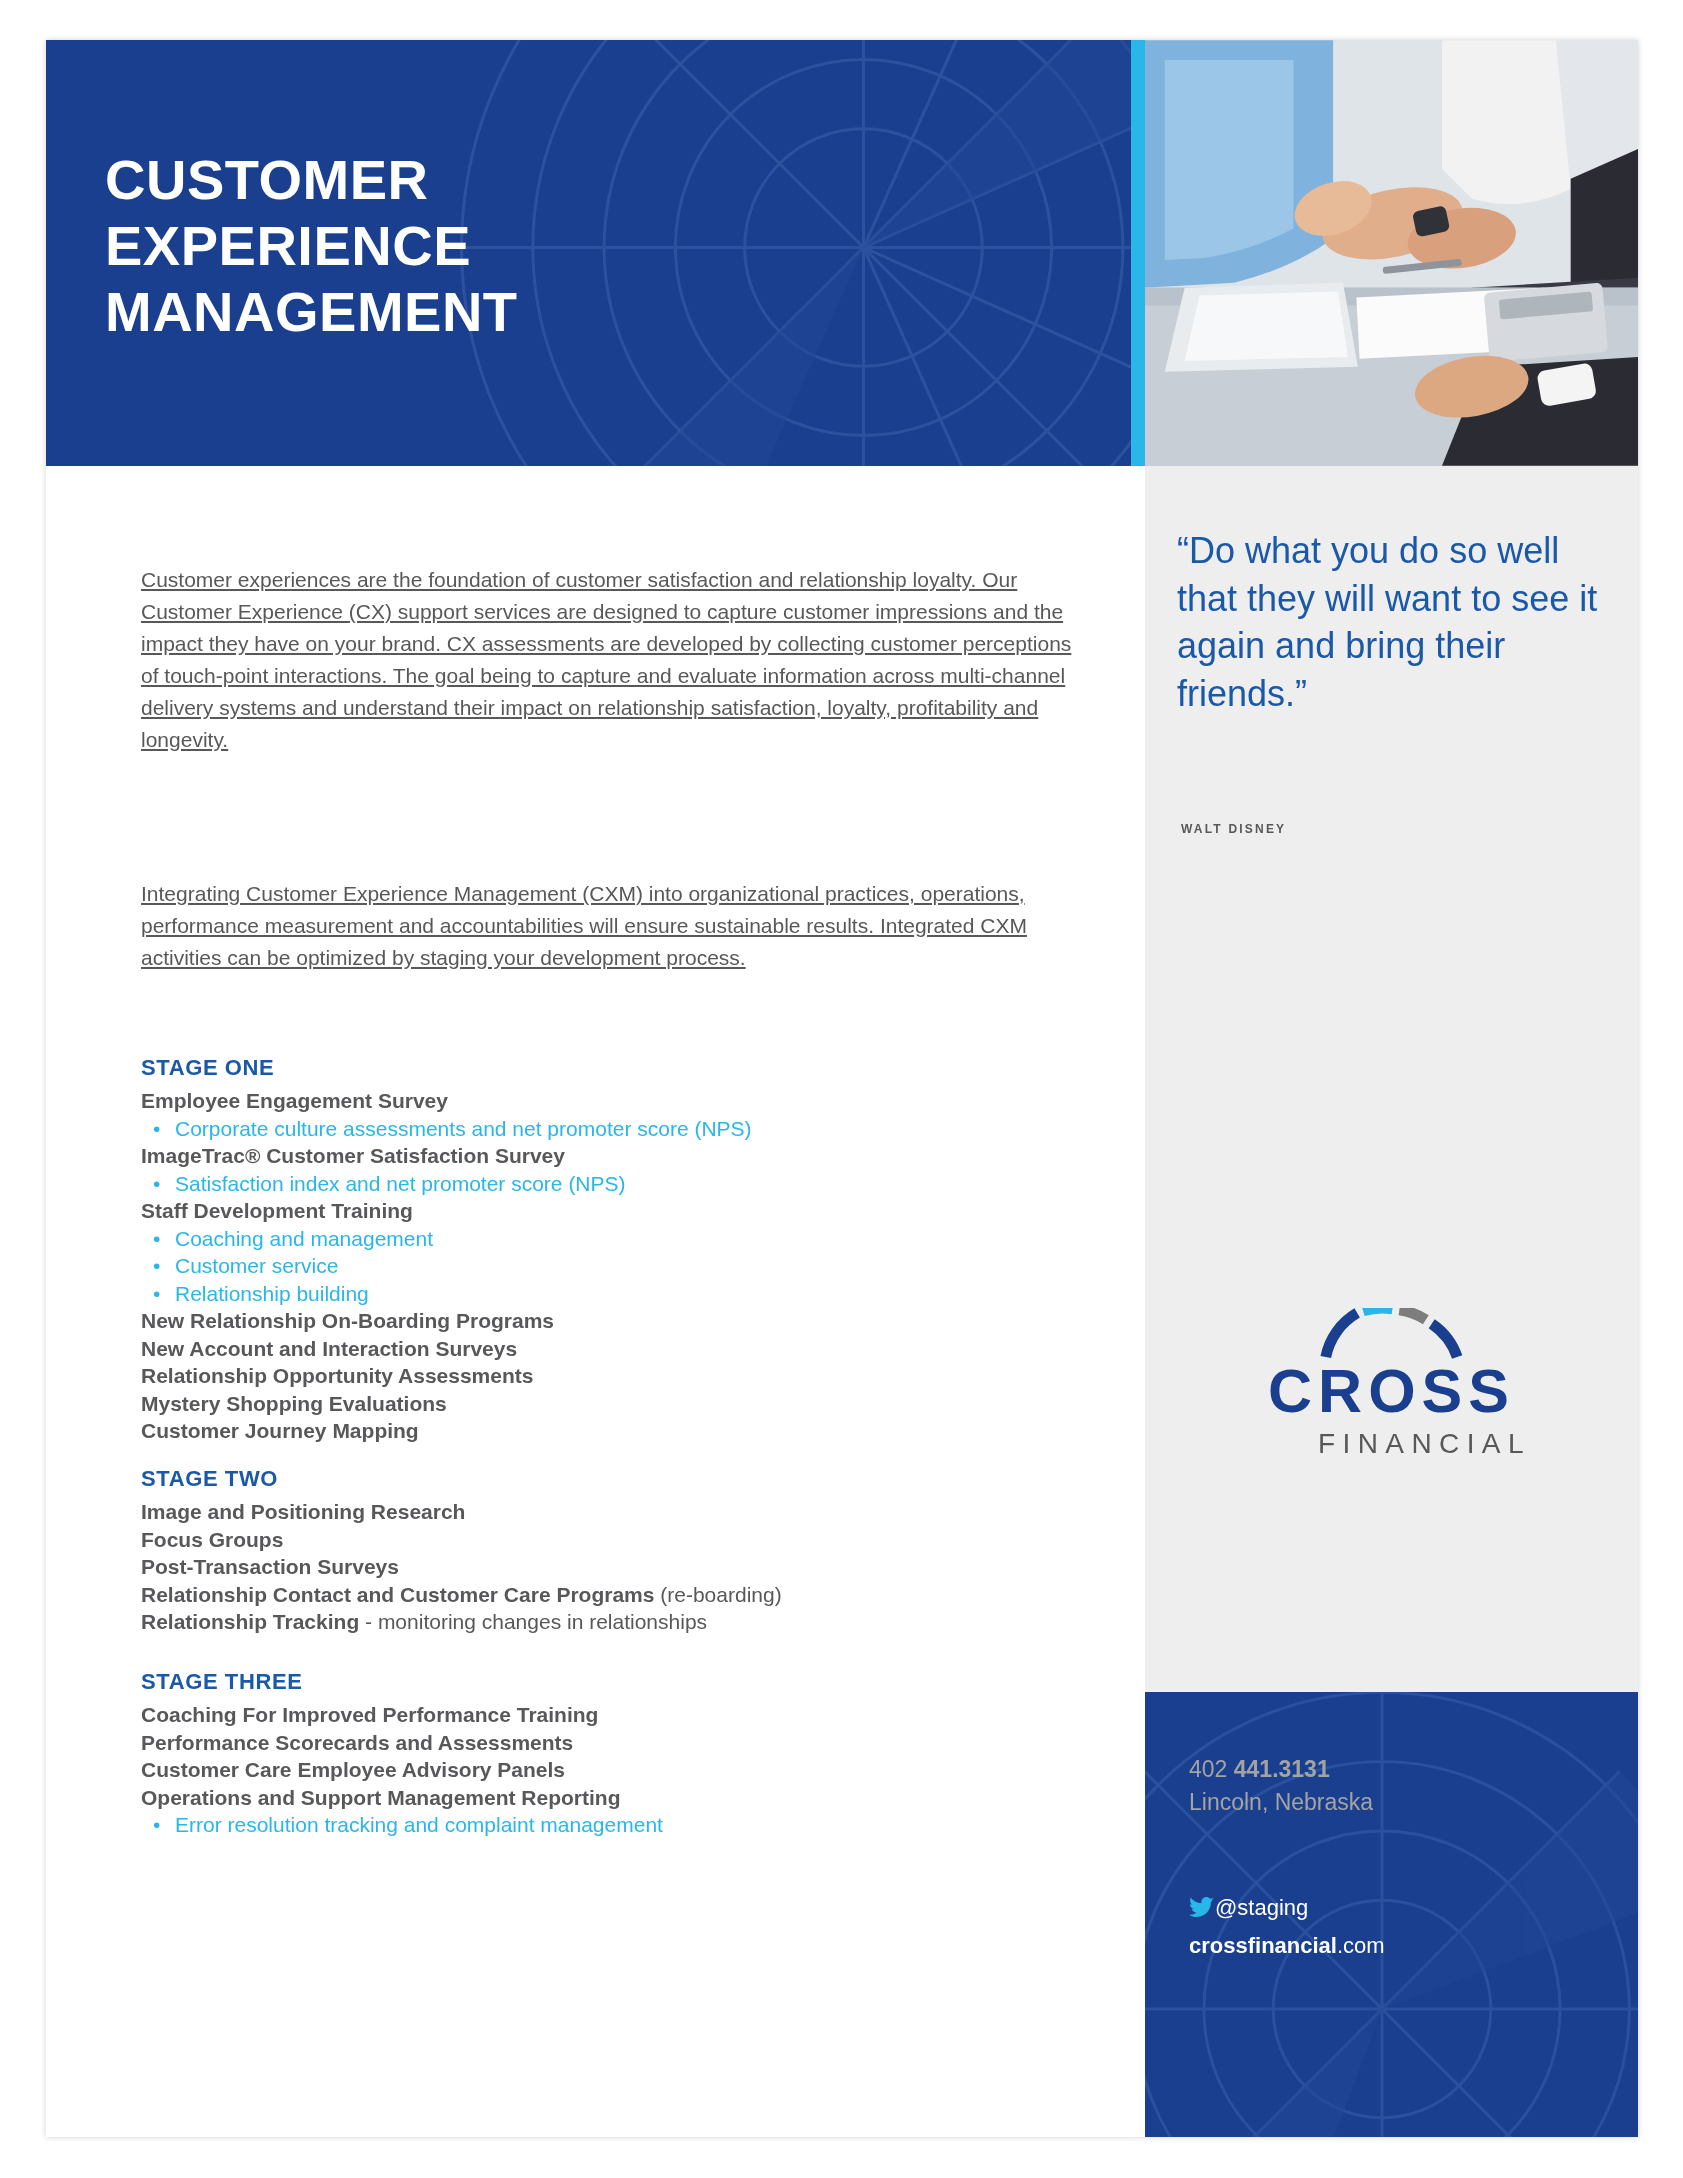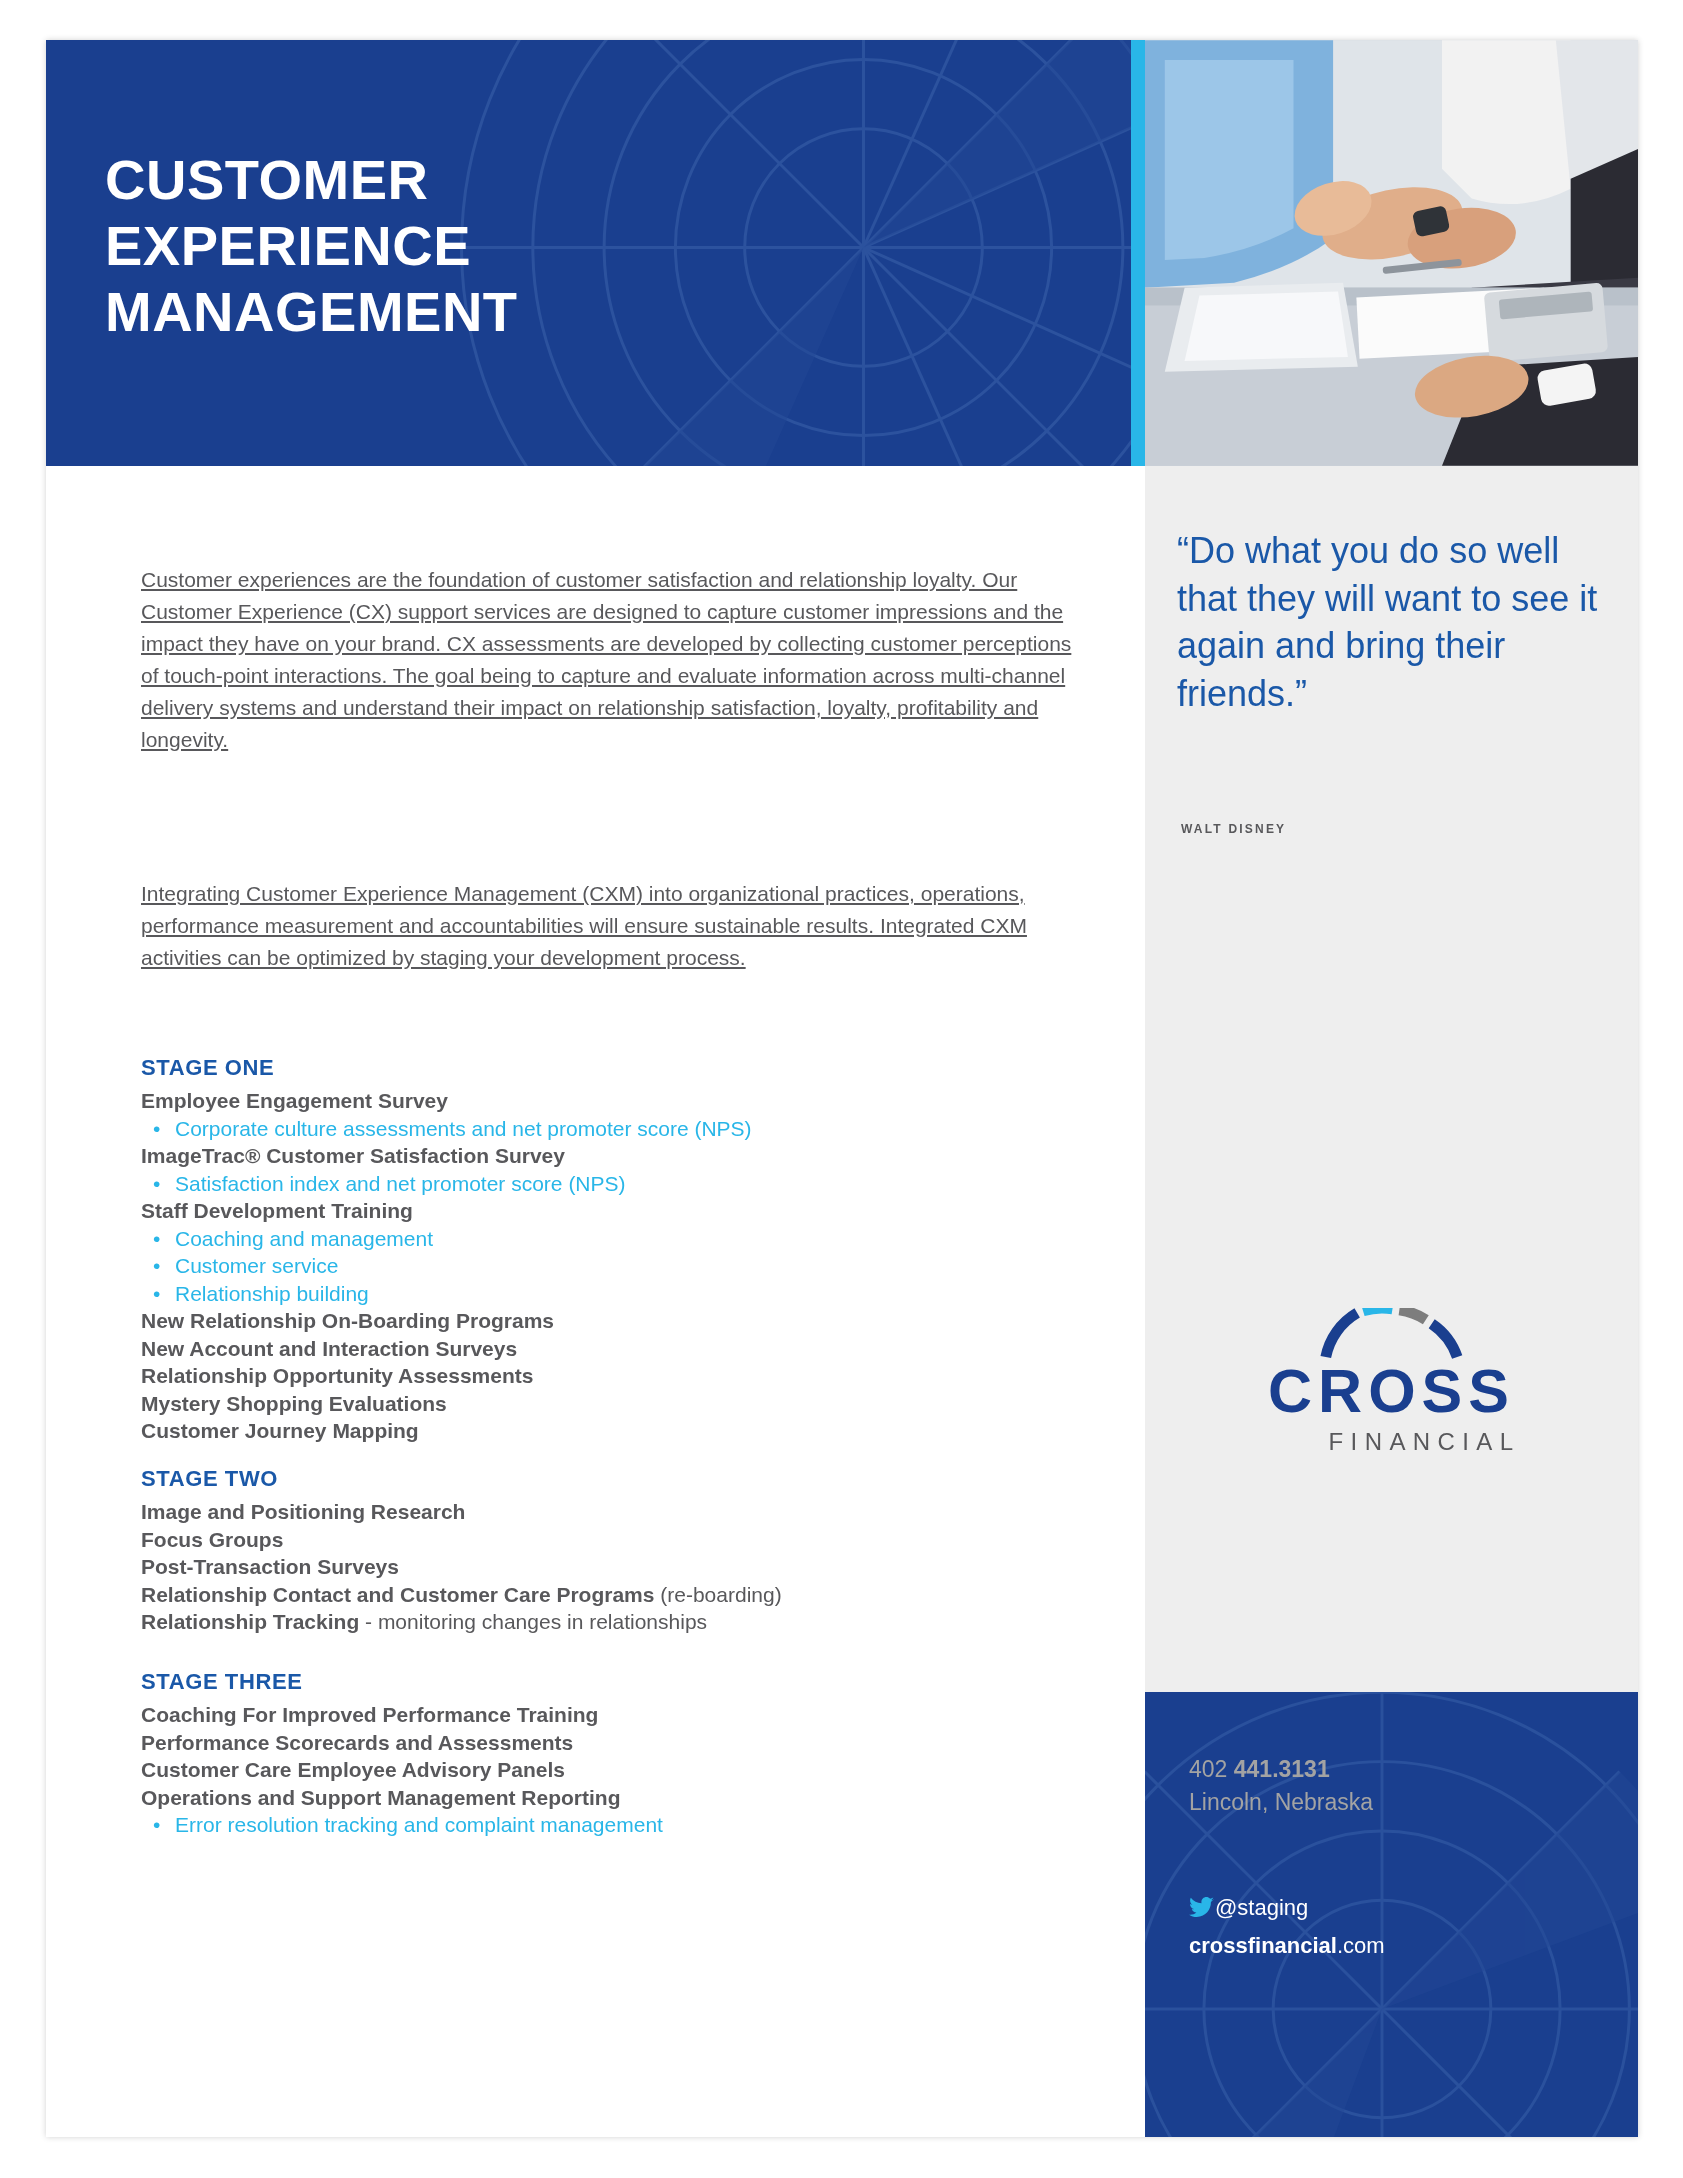--- a/index.html
+++ b/index.html
@@ -179,21 +179,21 @@
   }
   .logo-word {
     color: #1a3f8f;
     font-size: 61px;
     font-weight: bold;
     letter-spacing: 6px;
     line-height: 1;
   }
   .logo-sub {
     color: #58585b;
-    font-size: 24px;
+    font-size: 28px;
     letter-spacing: 7.4px;
     margin-top: 6px;
     padding-left: 66px;
   }
 
   
   .contact {
     position: absolute;
     left: 0;
     top: 1226px;

